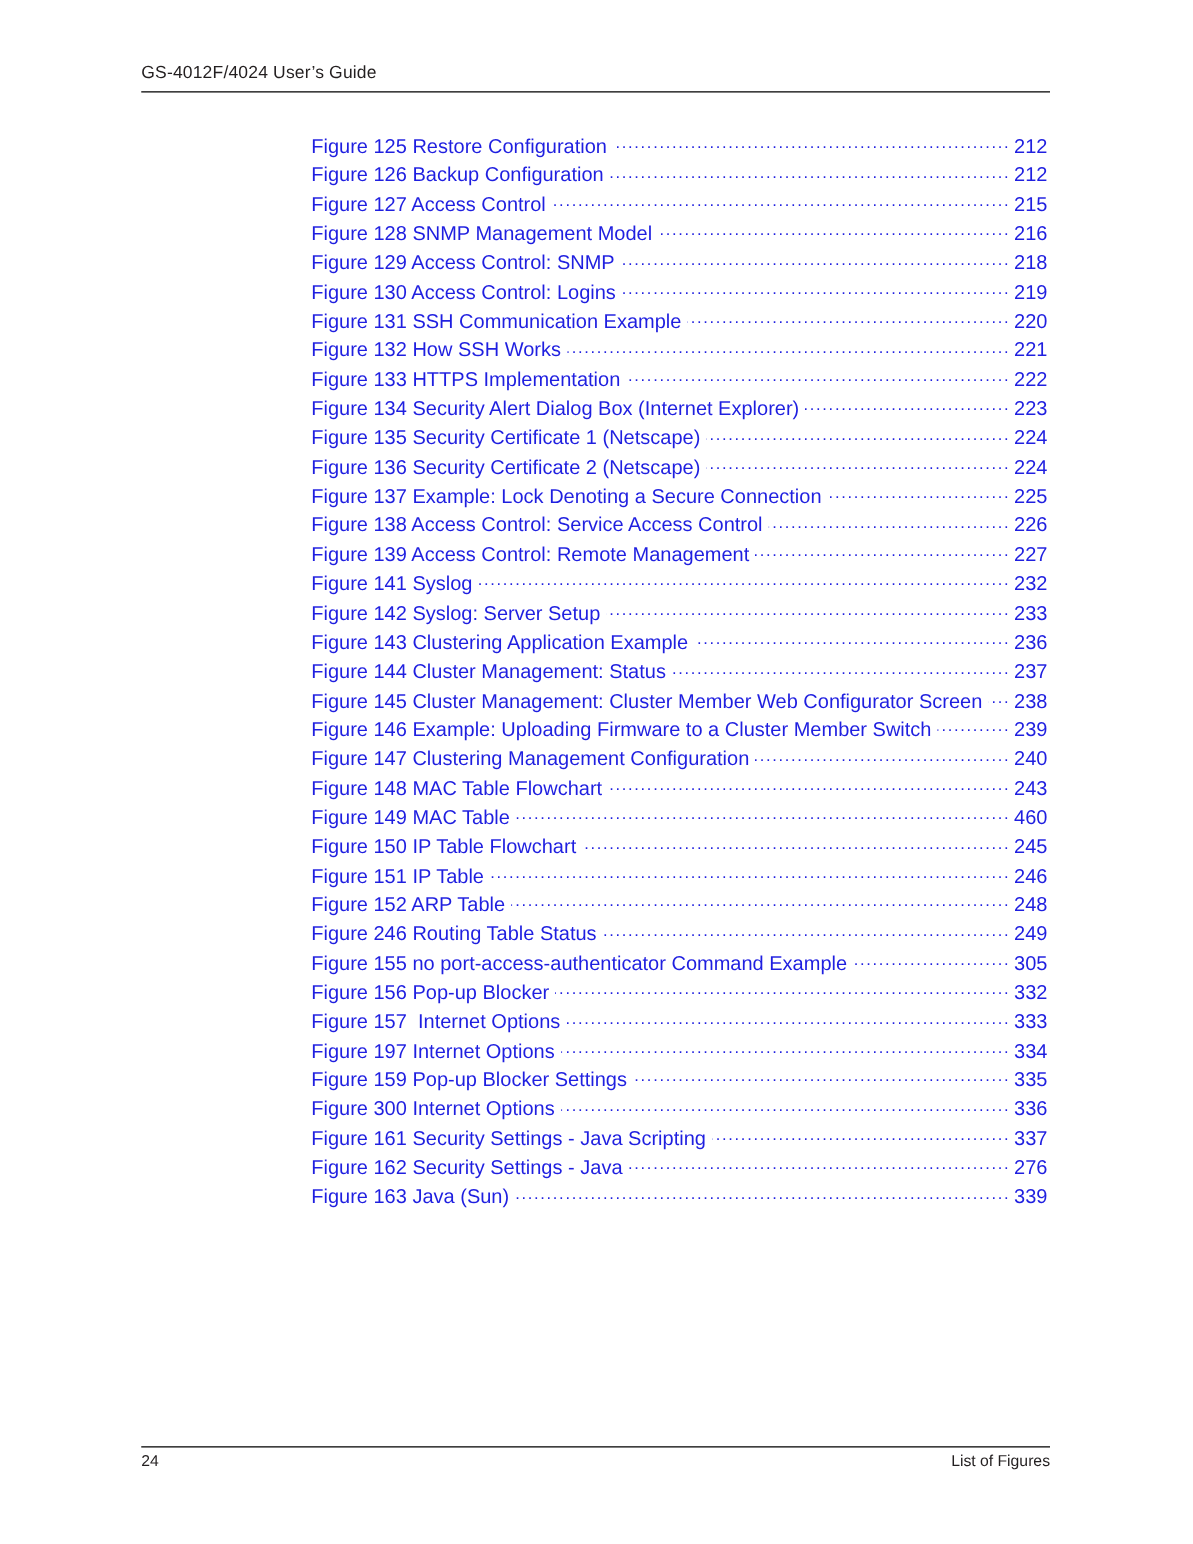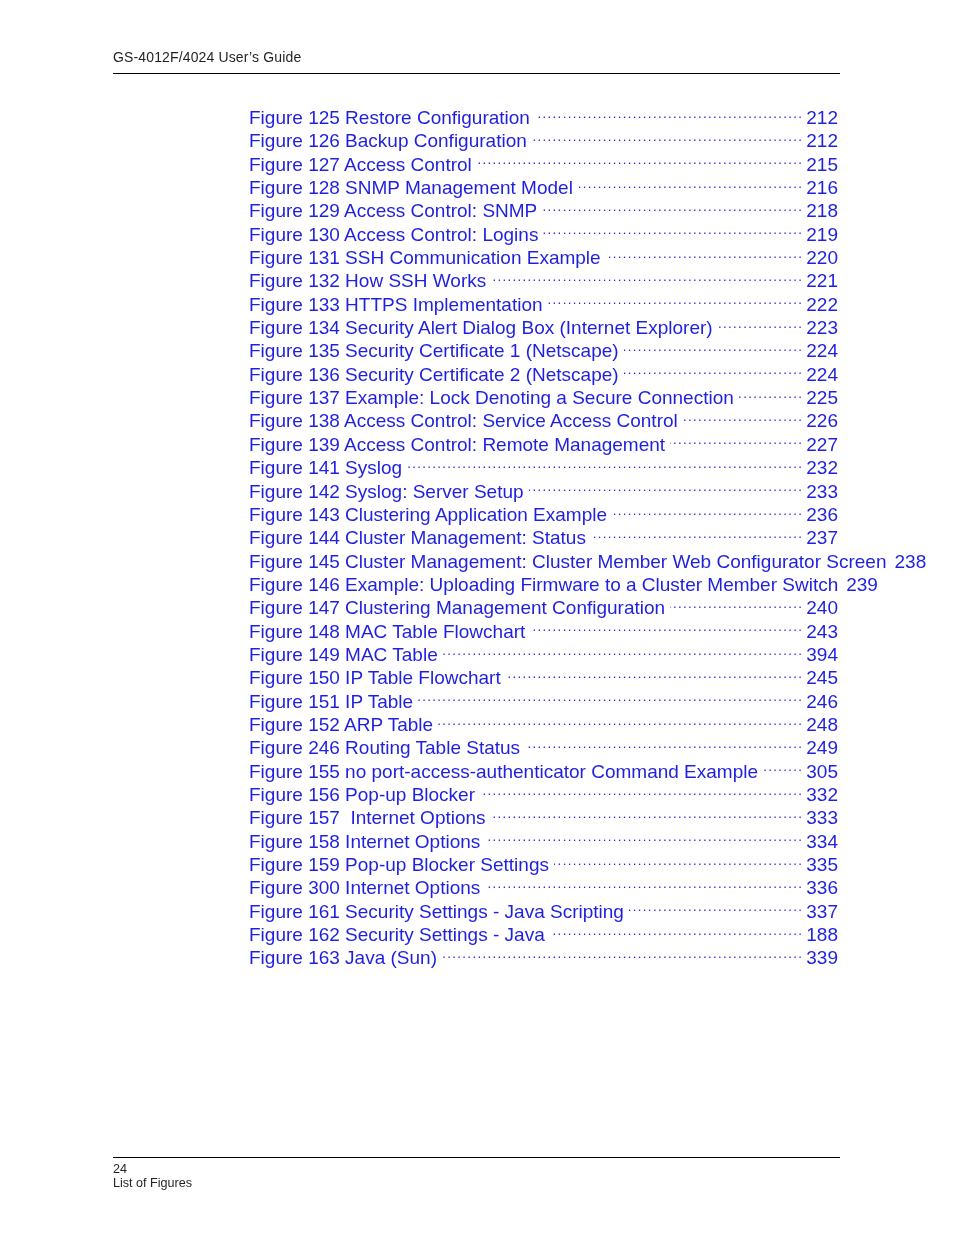--- a/index.html
+++ b/index.html
@@ -46,23 +46,23 @@
   
   .tof {
     position: absolute;
     left: 249px;
     top: 106px;
     width: 589px;
   }
 
   .tof-entry {
     display: flex;
-    align-items: flex-start;
+    align-items: center;
     height: 23.35px;
-    font-size: 19px;
+    font-size: 16px;
     color: #1f1fe0;
     white-space: pre;
     line-height: 23.35px;
   }
 
   .tof-label {
     flex: 0 0 auto;
     white-space: pre;
   }
 
@@ -103,21 +103,20 @@
   .footer {
     position: absolute;
     left: 113px;
     top: 1162px;
     width: 727px;
     display: flex;
     justify-content: space-between;
     align-items: baseline;
     font-size: 12.6px;
     color: #231f20;
-    flex-direction: column;
   }
   .footer-page-number { white-space: pre; }
   .footer-section { white-space: pre; }
 </style>
 </head>
 <body>
 
 <div class="page">
 
   <div class="header">
@@ -142,33 +141,33 @@
       <div class="tof-entry"><span class="tof-label">Figure 138 Access Control: Service Access Control</span><span class="tof-leader"></span><span class="tof-page">226</span></div>
       <div class="tof-entry"><span class="tof-label">Figure 139 Access Control: Remote Management</span><span class="tof-leader"></span><span class="tof-page">227</span></div>
       <div class="tof-entry"><span class="tof-label">Figure 141 Syslog</span><span class="tof-leader"></span><span class="tof-page">232</span></div>
       <div class="tof-entry"><span class="tof-label">Figure 142 Syslog: Server Setup</span><span class="tof-leader"></span><span class="tof-page">233</span></div>
       <div class="tof-entry"><span class="tof-label">Figure 143 Clustering Application Example</span><span class="tof-leader"></span><span class="tof-page">236</span></div>
       <div class="tof-entry"><span class="tof-label">Figure 144 Cluster Management: Status</span><span class="tof-leader"></span><span class="tof-page">237</span></div>
       <div class="tof-entry"><span class="tof-label">Figure 145 Cluster Management: Cluster Member Web Configurator Screen</span><span class="tof-leader"></span><span class="tof-page">238</span></div>
       <div class="tof-entry"><span class="tof-label">Figure 146 Example: Uploading Firmware to a Cluster Member Switch</span><span class="tof-leader"></span><span class="tof-page">239</span></div>
       <div class="tof-entry"><span class="tof-label">Figure 147 Clustering Management Configuration</span><span class="tof-leader"></span><span class="tof-page">240</span></div>
       <div class="tof-entry"><span class="tof-label">Figure 148 MAC Table Flowchart</span><span class="tof-leader"></span><span class="tof-page">243</span></div>
-      <div class="tof-entry"><span class="tof-label">Figure 149 MAC Table</span><span class="tof-leader"></span><span class="tof-page">394</span></div>
+      <div class="tof-entry"><span class="tof-label">Figure 149 MAC Table</span><span class="tof-leader"></span><span class="tof-page">460</span></div>
       <div class="tof-entry"><span class="tof-label">Figure 150 IP Table Flowchart</span><span class="tof-leader"></span><span class="tof-page">245</span></div>
       <div class="tof-entry"><span class="tof-label">Figure 151 IP Table</span><span class="tof-leader"></span><span class="tof-page">246</span></div>
       <div class="tof-entry"><span class="tof-label">Figure 152 ARP Table</span><span class="tof-leader"></span><span class="tof-page">248</span></div>
       <div class="tof-entry"><span class="tof-label">Figure 246 Routing Table Status</span><span class="tof-leader"></span><span class="tof-page">249</span></div>
       <div class="tof-entry"><span class="tof-label">Figure 155 no port-access-authenticator Command Example</span><span class="tof-leader"></span><span class="tof-page">305</span></div>
       <div class="tof-entry"><span class="tof-label">Figure 156 Pop-up Blocker</span><span class="tof-leader"></span><span class="tof-page">332</span></div>
       <div class="tof-entry"><span class="tof-label">Figure 157  Internet Options</span><span class="tof-leader"></span><span class="tof-page">333</span></div>
-      <div class="tof-entry"><span class="tof-label">Figure 158 Internet Options</span><span class="tof-leader"></span><span class="tof-page">334</span></div>
+      <div class="tof-entry"><span class="tof-label">Figure 197 Internet Options</span><span class="tof-leader"></span><span class="tof-page">334</span></div>
       <div class="tof-entry"><span class="tof-label">Figure 159 Pop-up Blocker Settings</span><span class="tof-leader"></span><span class="tof-page">335</span></div>
       <div class="tof-entry"><span class="tof-label">Figure 300 Internet Options</span><span class="tof-leader"></span><span class="tof-page">336</span></div>
       <div class="tof-entry"><span class="tof-label">Figure 161 Security Settings - Java Scripting</span><span class="tof-leader"></span><span class="tof-page">337</span></div>
-      <div class="tof-entry"><span class="tof-label">Figure 162 Security Settings - Java</span><span class="tof-leader"></span><span class="tof-page">188</span></div>
+      <div class="tof-entry"><span class="tof-label">Figure 162 Security Settings - Java</span><span class="tof-leader"></span><span class="tof-page">276</span></div>
       <div class="tof-entry"><span class="tof-label">Figure 163 Java (Sun)</span><span class="tof-leader"></span><span class="tof-page">339</span></div>
     </div>
 
   <div class="footer-rule"></div>
   <div class="footer">
     <span class="footer-page-number">24</span>
     <span class="footer-section">List of Figures</span>
   </div>
 
 </div>

